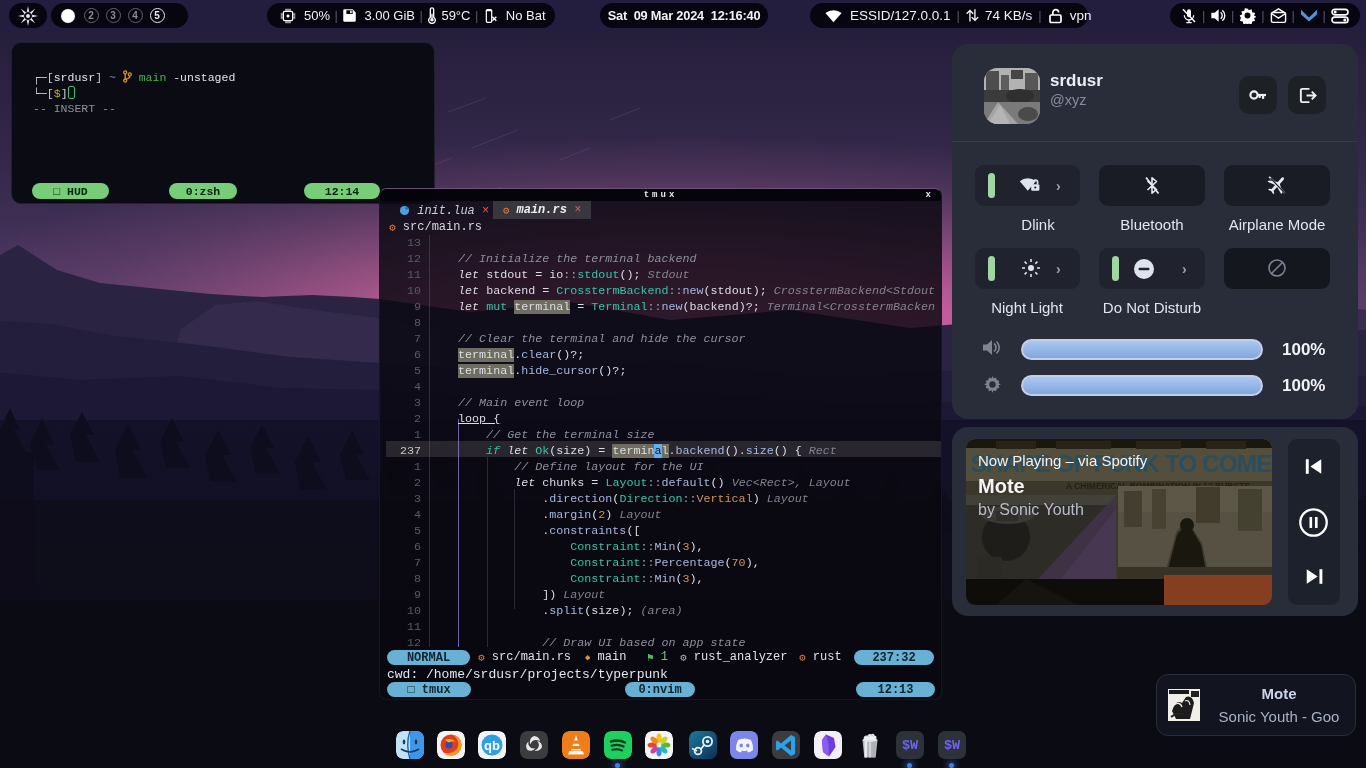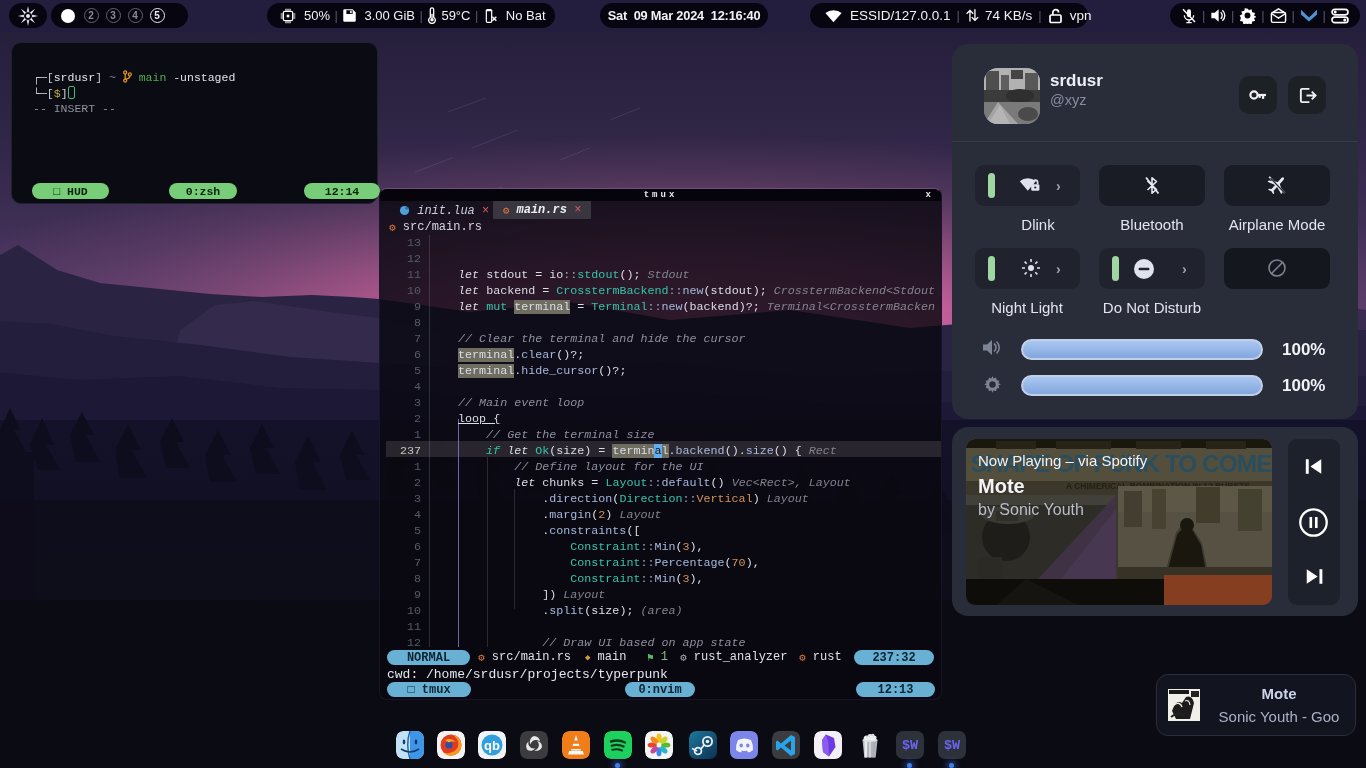--- a/index.html
+++ b/index.html
@@ -17,21 +17,21 @@
   .pill.tray .sep { margin:0 2px; }
   .pill.stats .sep { margin:0 4.5px; }
 
   
   .wsdot { width:14px; height:14px; border-radius:50%; background:#fff; margin:0 5px; }
   .wsn { width:15px; height:15px; border-radius:50%; border:1.5px solid #62626f; color:#8b8b97;
          font-size:10px; display:flex; align-items:center; justify-content:center; margin:0 3.5px; font-weight:bold;}
   .wsn.act { border-color:#e8e8ee; color:#eeeef4; }
 
   
-  #hud { position:absolute; left:11px; top:42px; width:367px; height:162px; background:#0b0c13;
+  #hud { position:absolute; left:11px; top:42px; width:424px; height:162px; background:#0b0c13;
          border:1px solid #1f212e; border-radius:10px; font-family:"Liberation Mono",monospace;
          font-size:11.5px; color:#d6dade; }
   #hud pre { font-family:inherit; line-height:15.5px; position:absolute; left:21px; top:27px; }
   .gpill { position:absolute; height:16px; background:#77cd78; border-radius:8px; color:#0b2410;
            font-weight:bold; font-size:11.5px; font-family:"Liberation Mono",monospace;
            display:flex; align-items:center; justify-content:center; }
 
   
   #term { position:absolute; left:379px; top:188px; width:563px; height:512px;
           background:rgba(10,9,17,0.83); border-radius:8px; border:1px solid rgba(28,22,45,0.9);
@@ -333,20 +333,21 @@
 
   <div class="abs" style="left:6px; top:252px; width:556px; height:16px; background:rgba(165,150,150,0.20);"></div>
 
   <div class="abs" style="left:49px; top:46px; width:1px; height:412px; background:rgba(140,140,160,0.28);"></div>
   <div class="abs" style="left:78px; top:230px; width:1px; height:228px; background:rgba(150,130,220,0.75);"></div>
   <div class="abs" style="left:107px; top:268px; width:1px; height:190px; background:rgba(140,140,160,0.25);"></div>
   <div class="abs" style="left:134px; top:300px; width:1px; height:120px; background:rgba(140,140,160,0.25);"></div>
 
   <div class="gut" style="left:4px; top:46px;">13</div>
   <div class="gut" style="left:4px; top:62px;">12</div>
+      <div class="codeln cmt" style="left:50px; top:62px;">    // Initialize the terminal backend</div>
   <div class="gut" style="left:4px; top:78px;">11</div>
       <div class="codeln" style="left:50px; top:78px;">    <span class="kwl">let</span> <span class="wht">stdout</span> <span class="wht">=</span> <span class="wht">io</span><span class="pun">::</span><span class="typ">stdout</span><span class="wht">();</span> <span class="hint">Stdout</span></div>
   <div class="gut" style="left:4px; top:94px;">10</div>
       <div class="codeln" style="left:50px; top:94px;">    <span class="kwl">let</span> <span class="wht">backend</span> <span class="wht">=</span> <span class="typ">CrosstermBackend</span><span class="pun">::</span><span class="fnc">new</span><span class="wht">(stdout);</span> <span class="hint">CrosstermBackend&lt;Stdout</span></div>
   <div class="gut" style="left:4px; top:110px;">9</div>
       <div class="codeln" style="left:50px; top:110px;">    <span class="kwl">let</span> <span class="typ">mut</span> <span class="wht srch">terminal</span> <span class="wht">=</span> <span class="typ">Terminal</span><span class="pun">::</span><span class="fnc">new</span><span class="wht">(backend)?;</span> <span class="hint">Terminal&lt;CrosstermBacken</span></div>
   <div class="gut" style="left:4px; top:126px;">8</div>
   <div class="gut" style="left:4px; top:142px;">7</div>
       <div class="codeln cmt" style="left:50px; top:142px;">    // Clear the terminal and hide the cursor</div>
   <div class="gut" style="left:4px; top:158px;">6</div>

